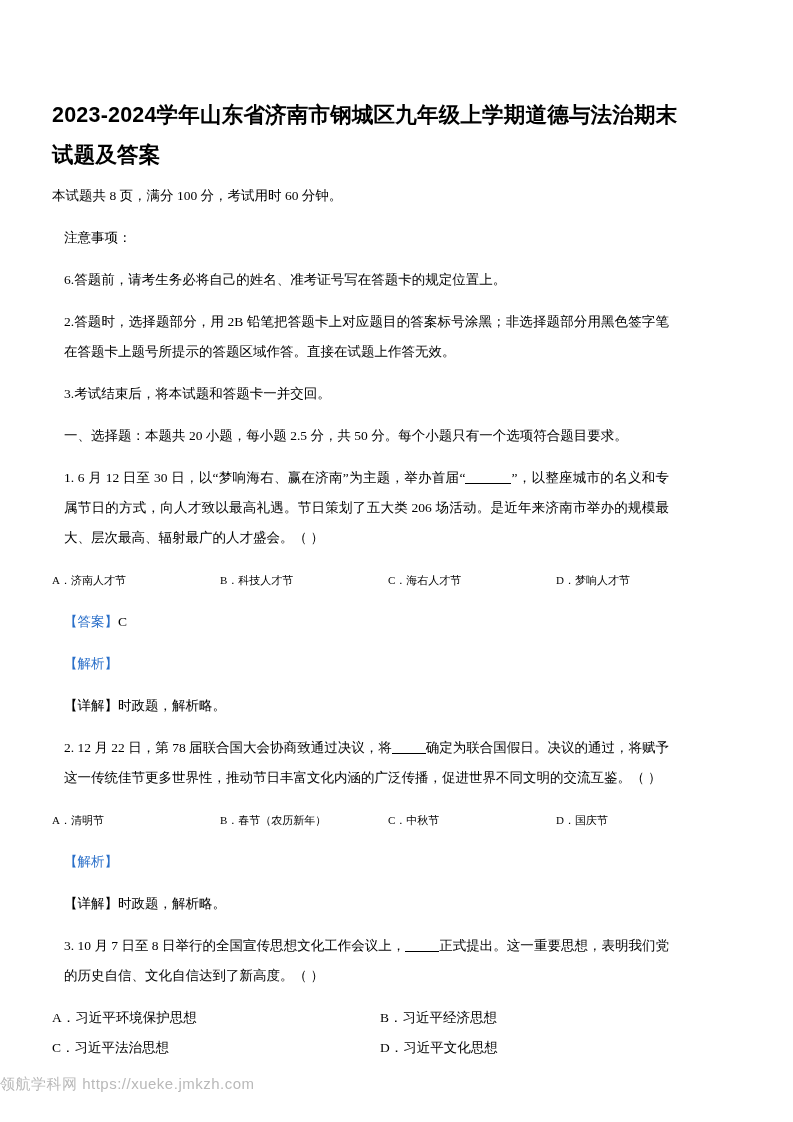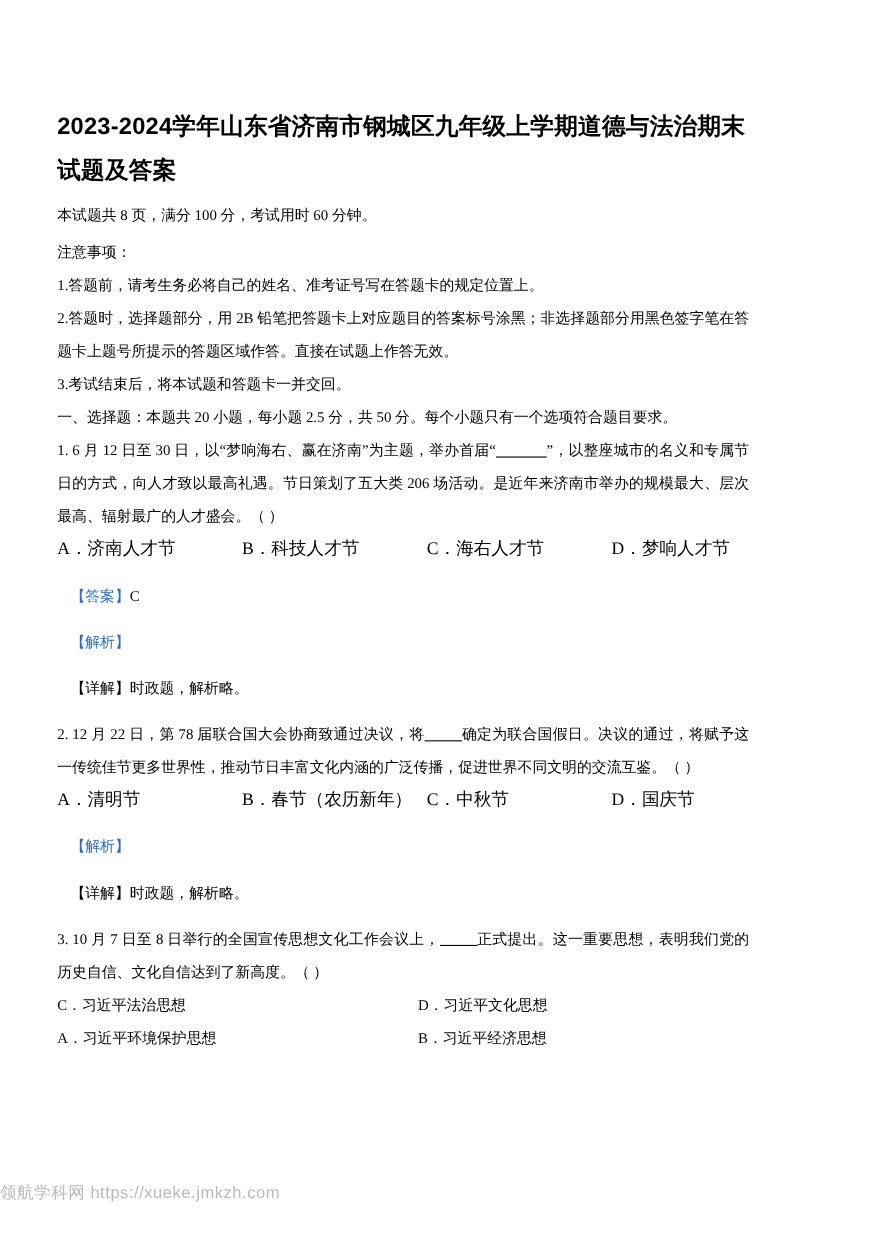--- a/index.html
+++ b/index.html
@@ -34,21 +34,21 @@
   }
   .subtitle {
     text-align: left;
     font-size: 13.5px;
     line-height: 30px;
     margin: 2px 0 4px 0;
   }
   p.para {
     font-size: 13.5px;
     line-height: 30px;
-    margin: 0;
+    margin: 12px;
     text-align: justify;
     text-justify: inter-ideograph;
   }
   .ans-line {
     font-size: 13.5px;
     line-height: 30px;
     margin: 12px;
   }
   .tag-blue {
     color: #2a6fc9;
@@ -70,21 +70,21 @@
     width: 100%;
     text-align: left;
     font-family: "Liberation Sans", "DejaVu Sans", sans-serif;
     font-size: 15px;
     color: #b9b9b9;
     letter-spacing: 0.5px;
   }
   
   .opt4 {
     position: relative;
-    font-size: 16px;
+    font-size: 11px;
     line-height: 30px;
     white-space: nowrap;
   }
   .opt4 span.c1 { display:inline-block; width: 168px; }
   .opt4 span.c2 { display:inline-block; width: 168px; }
   .opt4 span.c3 { display:inline-block; width: 168px; }
   .opt4 span.c4 { display:inline-block; }
   .opt2 {
     font-size: 13.5px;
     line-height: 30px;
@@ -94,21 +94,21 @@
 </head>
 <body>
 
 <div class="page">
 
   <h1 class="doc-title">2023-2024学年山东省济南市钢城区九年级上学期道德与法治期末试题及答案</h1>
 
   <div class="subtitle">本试题共 8 页，满分 100 分，考试用时 60 分钟。</div>
 
   <p class="para">注意事项：</p>
-  <p class="para">1.答题前，请考生务必将自己的姓名、准考证号写在答题卡的规定位置上。</p>
+  <p class="para">6.答题前，请考生务必将自己的姓名、准考证号写在答题卡的规定位置上。</p>
   <p class="para">2.答题时，选择题部分，用 2B 铅笔把答题卡上对应题目的答案标号涂黑；非选择题部分用黑色签字笔在答题卡上题号所提示的答题区域作答。直接在试题上作答无效。</p>
   <p class="para">3.考试结束后，将本试题和答题卡一并交回。</p>
 
   <p class="para">一、选择题：本题共 20 小题，每小题 2.5 分，共 50 分。每个小题只有一个选项符合题目要求。</p>
 
   <p class="para">
     <span>1.</span>
     <span>6 月 12 日至 30 日，以“梦响海右、赢在济南”为主题，举办首届“</span><span class="blank-u"></span><span>”，以整座城市的名义和专属节日的方式，向人才致以最高礼遇。节日策划了五大类 206 场活动。是近年来济南市举办的规模最大、层次最高、辐射最广的人才盛会。（    ）</span>
   </p>
   <div class="opt4">
@@ -136,21 +136,21 @@
   </p>
   <p class="ans-line">
     <span>【详解】</span><span>时政题，解析略。</span>
   </p>
 
   <p class="para">
     <span>3.</span>
     <span>10 月 7 日至 8 日举行的全国宣传思想文化工作会议上，</span><span class="blank-u mid"></span><span>正式提出。这一重要思想，表明我们党的历史自信、文化自信达到了新高度。（    ）</span>
   </p>
   <div class="opt2">
-    <span class="half">C．习近平法治思想</span><span>D．习近平文化思想</span>
+    <span class="half">A．习近平环境保护思想</span><span>B．习近平经济思想</span>
   </div>
   <div class="opt2">
-    <span class="half">A．习近平环境保护思想</span><span>B．习近平经济思想</span>
+    <span class="half">C．习近平法治思想</span><span>D．习近平文化思想</span>
   </div>
 
 </div>
 
 <div class="watermark">领航学科网 https://xueke.jmkzh.com</div>
 
 </body></html>

